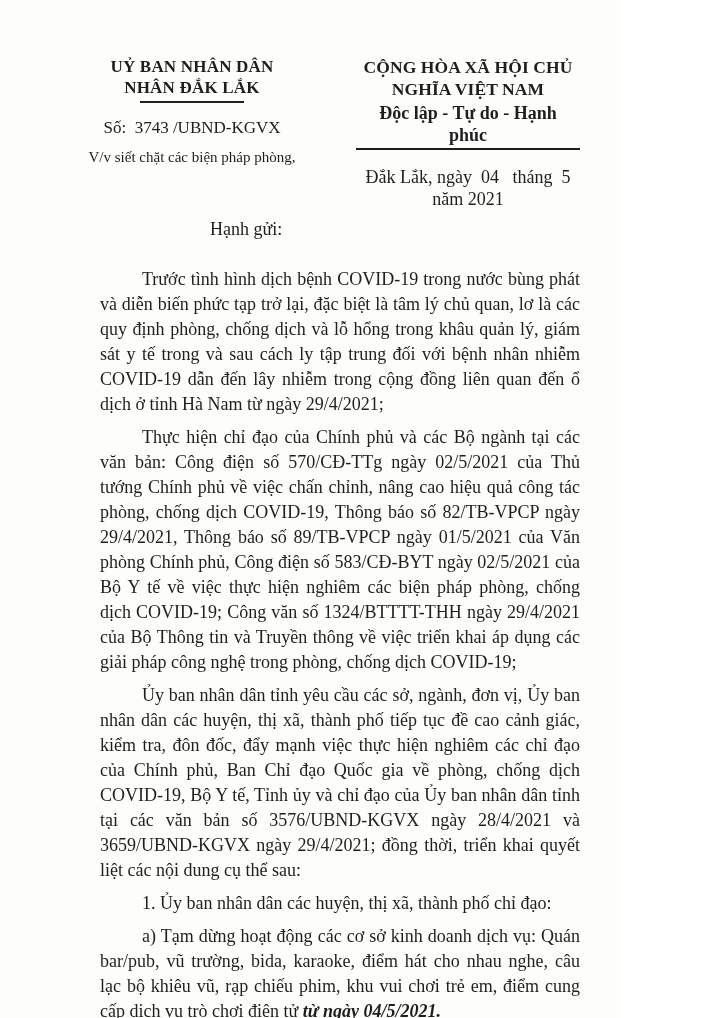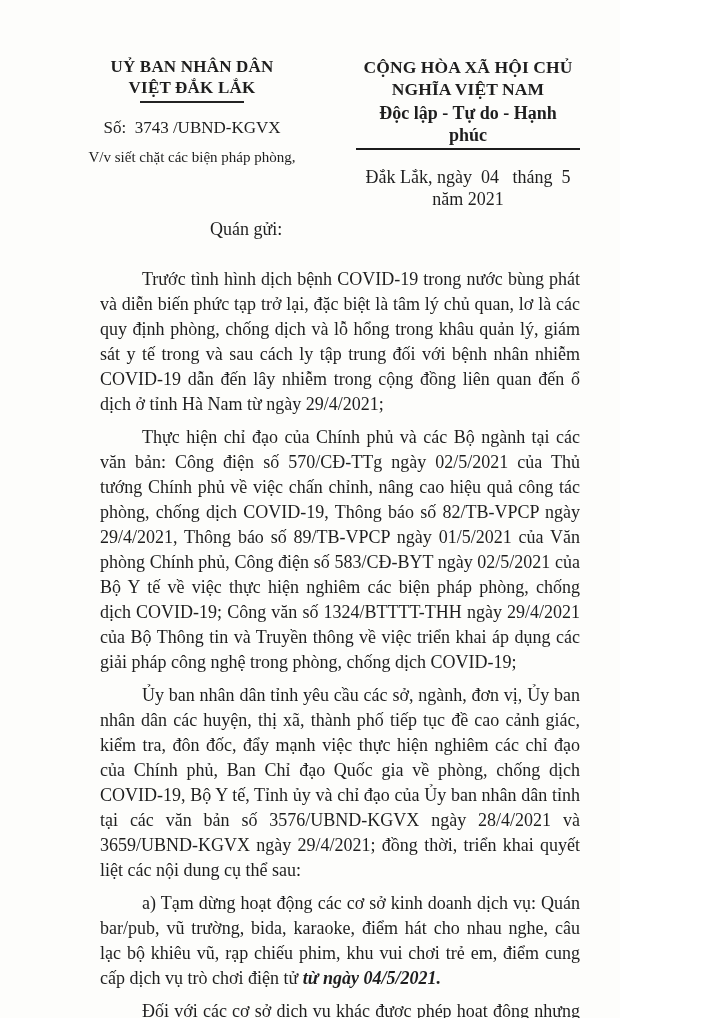--- a/index.html
+++ b/index.html
@@ -108,39 +108,40 @@
   }
 </style>
 </head>
 <body>
 
 <div class="page">
 
   <div class="header">
     <div class="header-left">
       <div class="org">UỶ BAN NHÂN DÂN</div>
-      <div class="org">VIỆT ĐẮK LẮK</div>
+      <div class="org">NHÂN ĐẮK LẮK</div>
       <div class="issuer-rule"></div>
       <div class="doc-number">Số:  3743 /UBND-KGVX</div>
       <div class="subject first">V/v siết chặt các biện pháp phòng,</div>
     </div>
     <div class="header-right">
       <div class="nat-title">CỘNG HÒA XÃ HỘI CHỦ NGHĨA VIỆT NAM</div>
       <div class="motto-wrap">
         <span class="motto">Độc lập - Tự do - Hạnh phúc</span>
       </div>
       <div class="dateline">Đắk Lắk, ngày  04   tháng  5  năm 2021</div>
     </div>
   </div>
 
   <div class="salutation-block">
-    <div class="salutation">Quán gửi:</div>
+    <div class="salutation">Hạnh gửi:</div>
   </div>
 
   <div class="body">
     <p>Trước tình hình dịch bệnh COVID-19 trong nước bùng phát và diễn biến phức tạp trở lại, đặc biệt là tâm lý chủ quan, lơ là các quy định phòng, chống dịch và lỗ hổng trong khâu quản lý, giám sát y tế trong và sau cách ly tập trung đối với bệnh nhân nhiễm COVID-19 dẫn đến lây nhiễm trong cộng đồng liên quan đến ổ dịch ở tỉnh Hà Nam từ ngày 29/4/2021;</p>
     <p>Thực hiện chỉ đạo của Chính phủ và các Bộ ngành tại các văn bản: Công điện số 570/CĐ-TTg ngày 02/5/2021 của Thủ tướng Chính phủ về việc chấn chỉnh, nâng cao hiệu quả công tác phòng, chống dịch COVID-19, Thông báo số 82/TB-VPCP ngày 29/4/2021, Thông báo số 89/TB-VPCP ngày 01/5/2021 của Văn phòng Chính phủ, Công điện số 583/CĐ-BYT ngày 02/5/2021 của Bộ Y tế về việc thực hiện nghiêm các biện pháp phòng, chống dịch COVID-19; Công văn số 1324/BTTTT-THH ngày 29/4/2021 của Bộ Thông tin và Truyền thông về việc triển khai áp dụng các giải pháp công nghệ trong phòng, chống dịch COVID-19;</p>
     <p>Ủy ban nhân dân tỉnh yêu cầu các sở, ngành, đơn vị, Ủy ban nhân dân các huyện, thị xã, thành phố tiếp tục đề cao cảnh giác, kiểm tra, đôn đốc, đẩy mạnh việc thực hiện nghiêm các chỉ đạo của Chính phủ, Ban Chỉ đạo Quốc gia về phòng, chống dịch COVID-19,  Bộ Y tế, Tỉnh ủy và chỉ đạo của Ủy ban nhân dân tỉnh tại các văn bản số 3576/UBND-KGVX ngày 28/4/2021 và 3659/UBND-KGVX ngày 29/4/2021; đồng thời, triển khai quyết liệt các nội dung cụ thể sau:</p>
+    <p>1. Ủy ban nhân dân các huyện, thị xã, thành phố chỉ đạo:</p>
     <p><span>a) Tạm dừng hoạt động các cơ sở kinh doanh dịch vụ: Quán bar/pub, vũ trường, bida, karaoke, điểm hát cho nhau nghe, câu lạc bộ khiêu vũ, rạp chiếu phim, khu vui chơi trẻ em, điểm cung cấp dịch vụ trò chơi điện tử</span> <span class="em">từ ngày 04/5/2021.</span></p>
     <p>Đối với các cơ sở dịch vụ khác được phép hoạt động nhưng phải thực hiện nghiêm các biện pháp phòng chống dịch, khuyến khích các cơ sở kinh doanh</p>
   </div>
 
 </div>
 
 </body></html>

